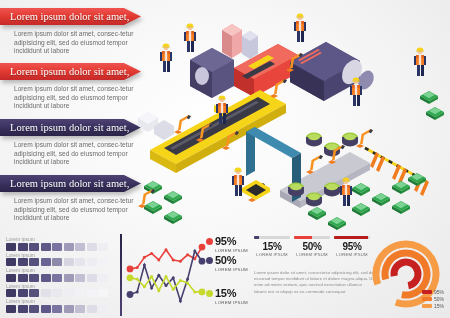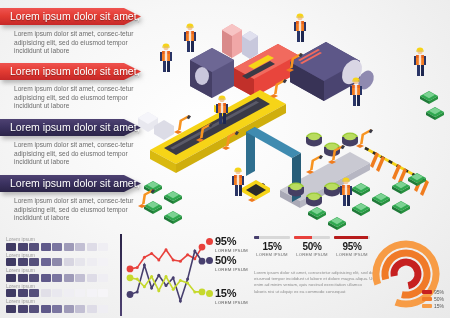--- a/index.html
+++ b/index.html
@@ -16,21 +16,21 @@
   .banner{
     position:relative;height:17px;line-height:17px;
     padding-left:10px;color:#ffffff;font-size:10.5px;
     white-space:nowrap;overflow:hidden;
     filter:drop-shadow(2px 3px 2px rgba(0,0,0,.25));
   }
   .banner .bg{position:absolute;inset:0;z-index:0;
     clip-path:polygon(0 0,124px 0,141px 50%,124px 100%,0 100%);}
   .banner .bg.red{background:linear-gradient(180deg,#ef5350 0%,#e23b32 48%,#c62828 100%);}
   .banner .bg.purple{background:linear-gradient(180deg,#4e4272 0%,#3b3260 48%,#2b2448 100%);}
-  .banner .txt{position:relative;z-index:1;text-shadow:0 1px 1px rgba(0,0,0,.35);}
+  .banner .txt{position:relative;z-index:1;text-shadow:0 1px 1px rgba(0,0,0,.35);font-family:Liberation Serif, serif;}
   .body-text{margin:5px 0 0 14px;width:124px;font-size:6.6px;line-height:8.6px;color:#6c6c6c;}
 
   
   #scene{position:absolute;left:130px;top:0;width:320px;height:236px;}
   #scene svg{display:block;}
 
   
   #bottom{position:absolute;left:0;top:232px;width:450px;height:86px;}
 
   .grid-wrap{position:absolute;left:6px;top:4px;width:112px;}

